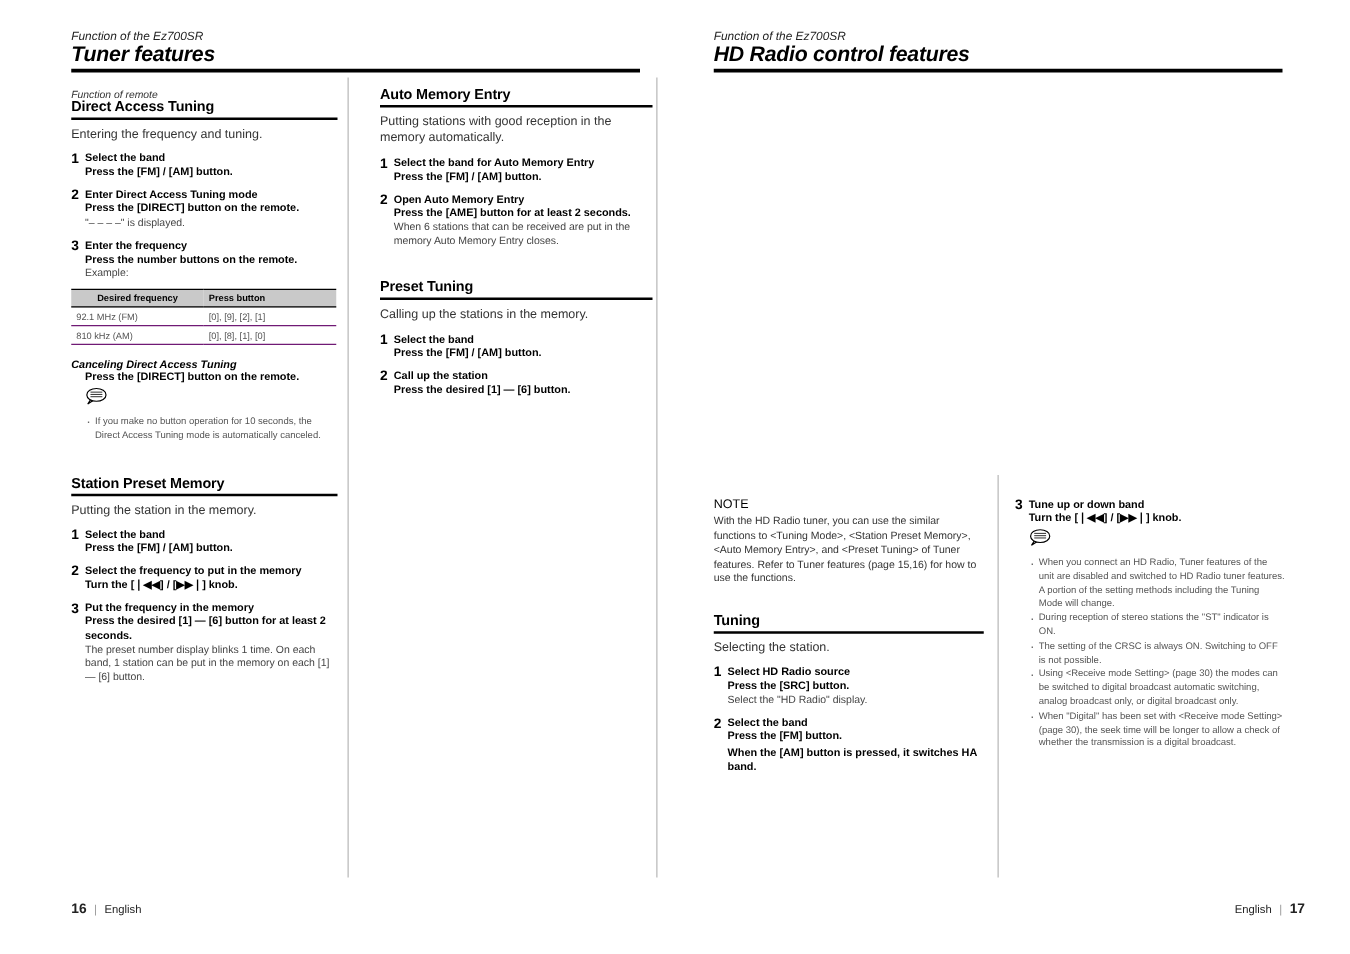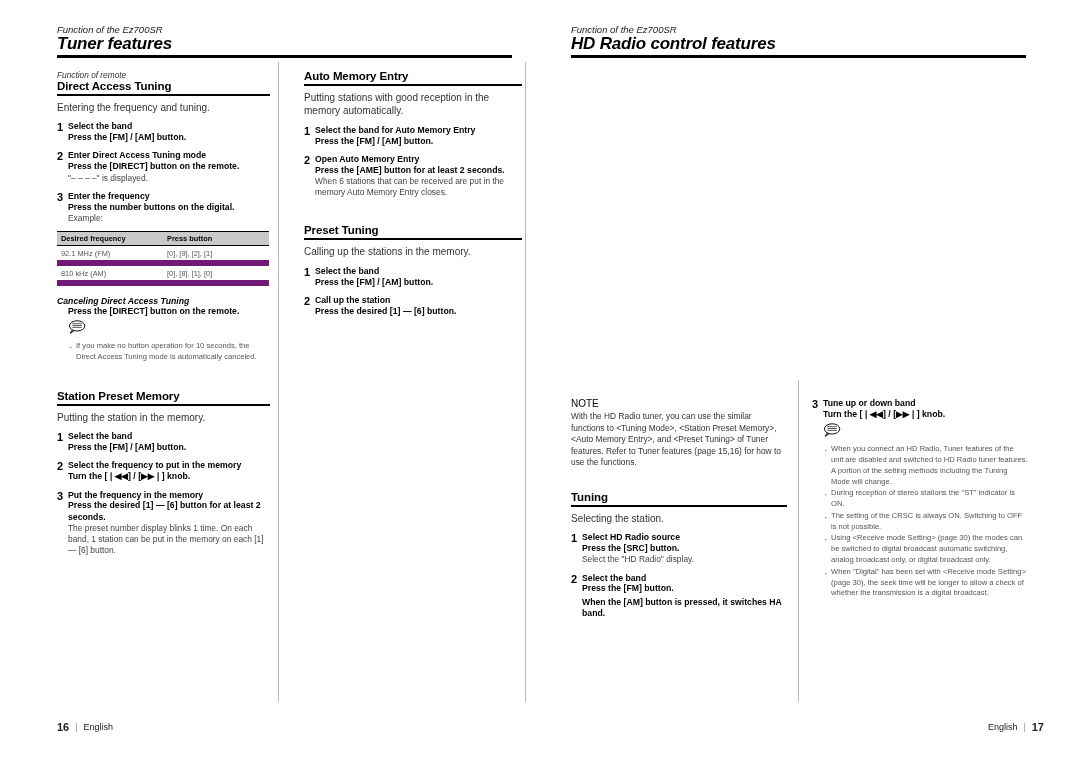--- a/index.html
+++ b/index.html
@@ -18,21 +18,21 @@
   .step{display:flex;margin-bottom:7px;}
   .step .num{font-weight:bold;font-size:11px;width:11px;flex:0 0 11px;line-height:1.1;color:#000;}
   .step .body{flex:1;}
   .st-title{font-weight:bold;font-size:8.7px;line-height:1.25;color:#000;}
   .st-bold{font-weight:bold;font-size:8.7px;line-height:1.3;color:#000;}
   .st-plain{font-size:8.4px;line-height:1.32;color:#444;}
   .sub-b{font-weight:bold;font-style:italic;font-size:8.7px;color:#000;margin-top:2px;}
   .indent{margin-left:11px;}
   table.freq{border-collapse:collapse;width:212px;margin-top:2px;font-size:7.4px;}
   table.freq th{background:#c9c9c9;text-align:left;font-weight:bold;padding:2px 4px;border-top:1px solid #000;border-bottom:1px solid #000;color:#000;}
-  table.freq td{padding:2.5px 4px;border-bottom:6px solid #701a75;color:#555;}
+  table.freq td{padding:2.5px 4px;border-bottom:1px solid #701a75;color:#555;}
   .note-icon{width:19px;height:14px;margin:3px 0 2px 0;}
   ul.bullets{list-style:none;margin:1px 0 0 0;padding:0;}
   ul.bullets li{font-size:7.6px;line-height:1.42;color:#555;padding-left:8px;position:relative;margin-bottom:1px;}
   ul.bullets li:before{content:"\00B7";position:absolute;left:1px;top:-1px;font-size:11px;color:#666;}
   .footer{position:absolute;bottom:30px;font-size:9px;color:#222;display:flex;align-items:center;gap:6px;}
   .footer .pno{font-weight:bold;font-size:11px;}
   .footer .bar{color:#999;}
   .note-h{font-weight:normal;font-size:10px;color:#000;margin-bottom:2px;}
   .note-t{font-size:8.4px;line-height:1.38;color:#333;}
 </style>
@@ -70,30 +70,30 @@
           <div class="st-title">Enter Direct Access Tuning mode</div>
           <div class="st-bold">Press the [DIRECT] button on the remote.</div>
           <div class="st-plain">"– – – –" is displayed.</div>
         </div>
       </div>
 
       <div class="step">
         <div class="num">3</div>
         <div class="body">
           <div class="st-title">Enter the frequency</div>
-          <div class="st-bold">Press the number buttons on the digital.</div>
+          <div class="st-bold">Press the number buttons on the remote.</div>
           <div class="st-plain">Example:</div>
         </div>
       </div>
     </div>
 
     <table class="freq">
       <thead>
         <tr>
-          <th style="width:98px;">Desired frequency</th>
+          <th style="width:98px;text-align:center;">Desired frequency</th>
           <th>Press button</th>
         </tr>
       </thead>
       <tbody>
         <tr>
           <td>92.1 MHz (FM)</td>
           <td>[0], [9], [2], [1]</td>
         </tr>
         <tr>
           <td>810 kHz (AM)</td>

